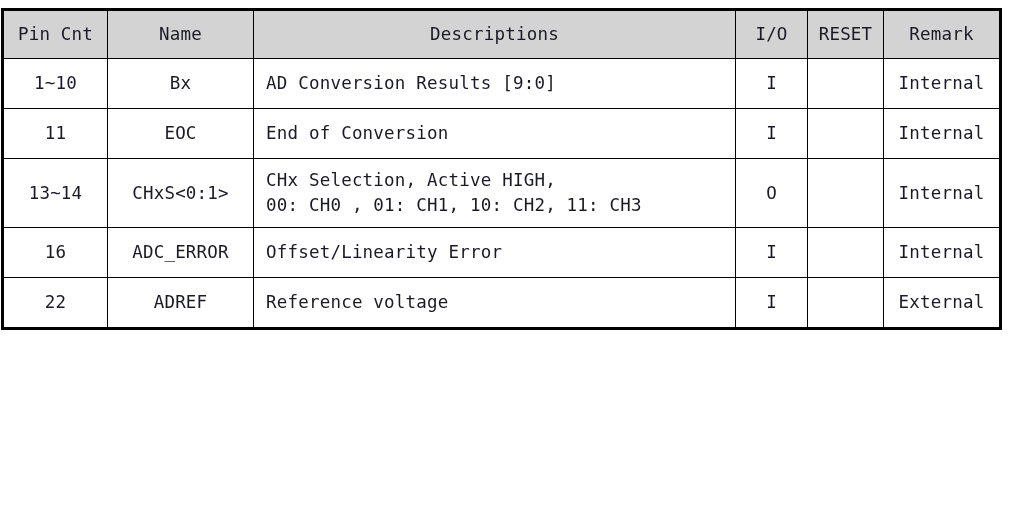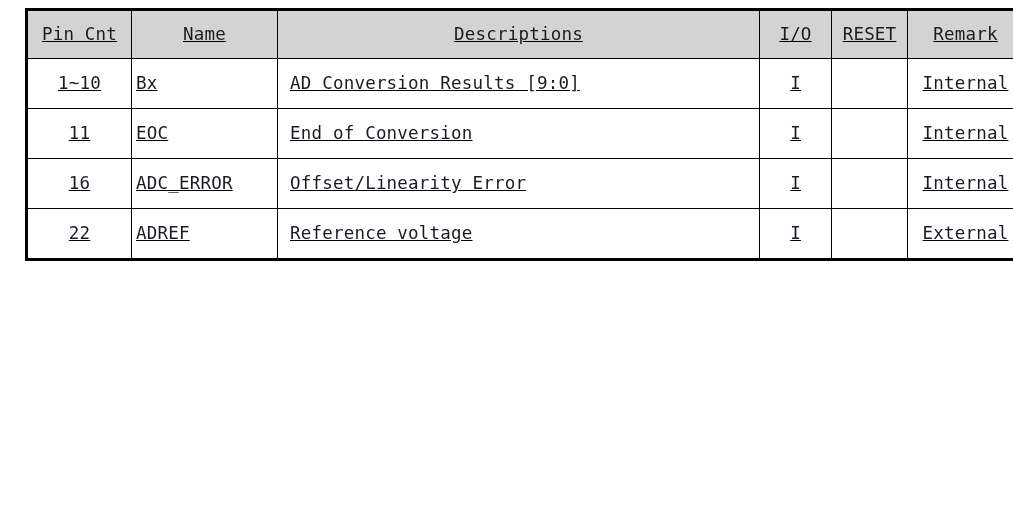--- a/index.html
+++ b/index.html
@@ -12,22 +12,21 @@
     width: 1013px;
     height: 515px;
     font-family: "DejaVu Sans Mono", "Liberation Mono", monospace;
     overflow: hidden;
   }
   .page {
     position: relative;
     width: 972px;
     height: 515px;
     box-sizing: border-box;
-    padding: 8px 6px 7px 25px;
-    text-decoration: underline;
+    padding: 8px 6px 7px 1px;
   }
   table.pin-table {
     width: 998px;
     border-collapse: collapse;
     table-layout: fixed;
     border: 3px solid #000000;
     background: #ffffff;
   }
   table.pin-table td,
   table.pin-table th {
@@ -50,21 +49,21 @@
   
   col.c-pin     { width: 105px; }
   col.c-name    { width: 146px; }
   col.c-desc    { width: 482px; }
   col.c-io      { width: 72px;  }
   col.c-reset   { width: 76px;  }
   col.c-remark  { width: 117px; }
 
   tbody td { height: 49px; }
   tbody td.cell-pin    { text-align: center; }
-  tbody td.cell-name   { }
+  tbody td.cell-name   { text-align: center; }
   tbody td.cell-desc   { text-align: left; padding-left: 12px; }
   tbody td.cell-io     { text-align: center; }
   tbody td.cell-reset  { text-align: center; }
   tbody td.cell-remark { text-align: center; }
 
   tr.row-tall td { height: 68px; }
   .desc-line { display: block; white-space: pre; }
   .desc-line + .desc-line { margin-top: 2px; }
   .name-small { font-size: 16px; }
 </style>
@@ -105,20 +104,31 @@
         <tr>
           <td class="cell-pin">11</td>
           <td class="cell-name">EOC</td>
           <td class="cell-desc">
             <span class="desc-line">End of Conversion</span>
           </td>
           <td class="cell-io">I</td>
           <td class="cell-reset"></td>
           <td class="cell-remark">Internal</td>
         </tr>
+        <tr class="row-tall">
+          <td class="cell-pin">13~14</td>
+          <td class="cell-name name-small">CHxS&lt;0:1&gt;</td>
+          <td class="cell-desc">
+            <span class="desc-line">CHx Selection, Active HIGH,</span>
+            <span class="desc-line">00: CH0 , 01: CH1, 10: CH2, 11: CH3</span>
+          </td>
+          <td class="cell-io">O</td>
+          <td class="cell-reset"></td>
+          <td class="cell-remark">Internal</td>
+        </tr>
         <tr>
           <td class="cell-pin">16</td>
           <td class="cell-name name-small">ADC_ERROR</td>
           <td class="cell-desc">
             <span class="desc-line">Offset/Linearity Error</span>
           </td>
           <td class="cell-io">I</td>
           <td class="cell-reset"></td>
           <td class="cell-remark">Internal</td>
         </tr>

